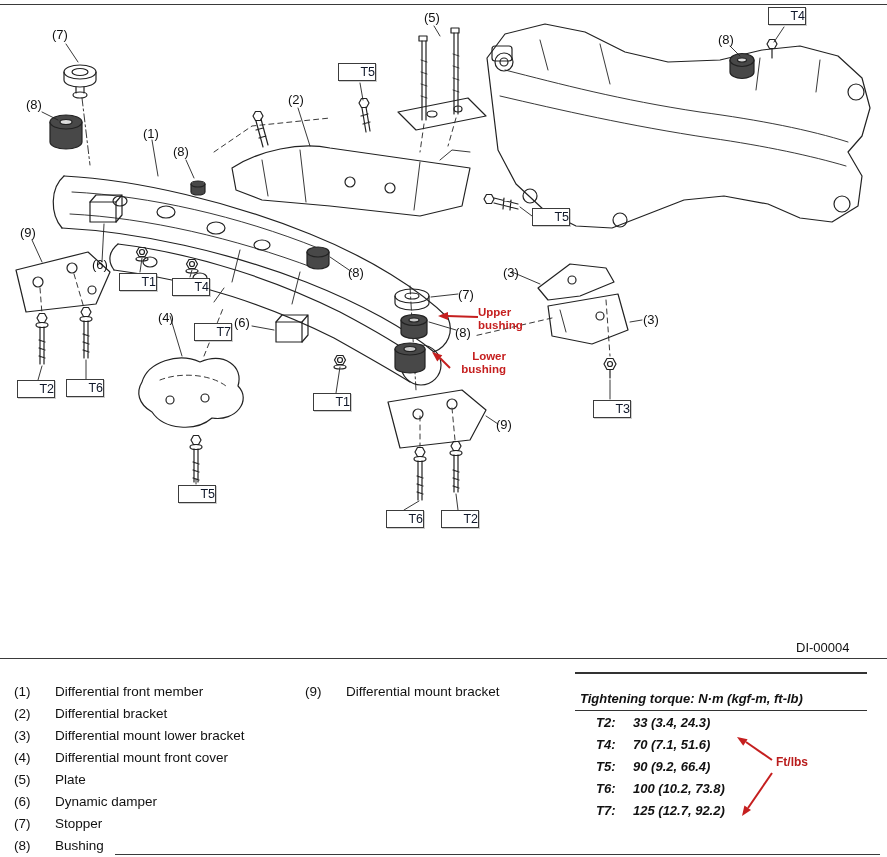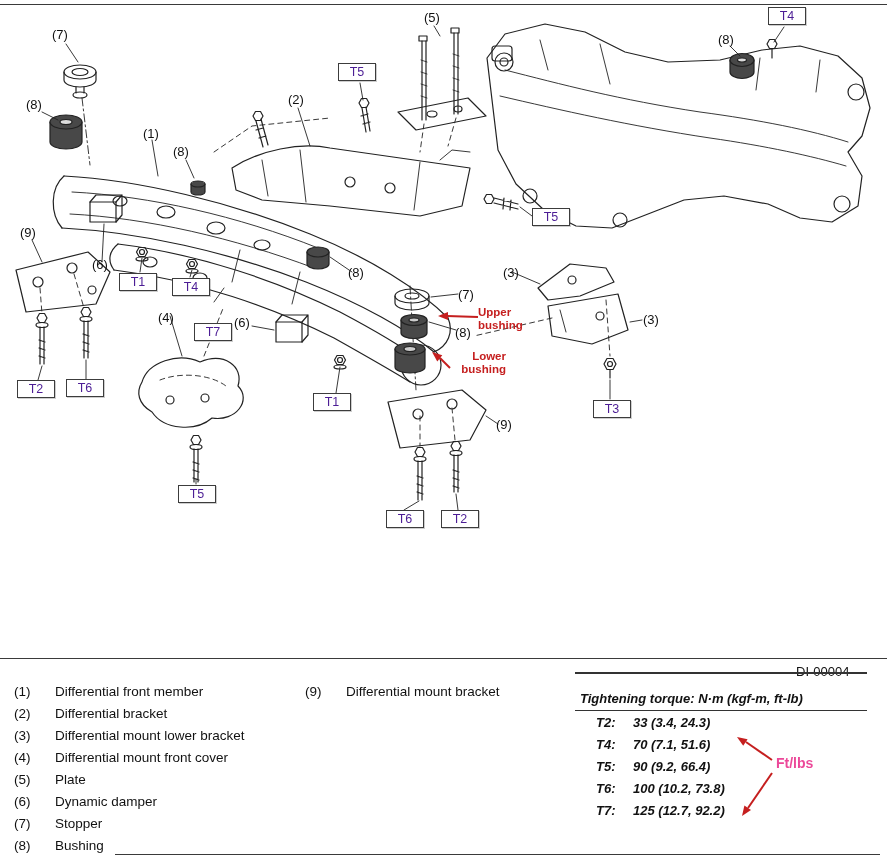--- a/index.html
+++ b/index.html
@@ -2,34 +2,34 @@
 <html><head>
 <meta charset="utf-8">
 <style>
   html,body{margin:0;padding:0;background:#fff;}
   .page{position:relative;width:887px;height:857px;background:#fff;overflow:hidden;
         font-family:"Liberation Sans",sans-serif;color:#111;}
   .hline{position:absolute;height:1px;background:#3a3a3a;}
   .art{position:absolute;left:0;top:0;}
   .overlay{position:absolute;left:0;top:0;pointer-events:none;}
   .callout{position:absolute;font-size:13px;color:#111;white-space:nowrap;}
-  .tbox{position:absolute;width:36px;height:16px;line-height:16px;text-align:center;
-        border:1.4px solid #3c3c3c;background:#fff;font-size:12.5px;color:#4c1d95;
+  .tbox{position:absolute;width:36px;height:16px;line-height:16px;text-align:right;
+        border:1.4px solid #3c3c3c;background:#fff;font-size:12.5px;color:#0f172a;
         box-shadow:1px 1px 0 rgba(60,60,60,.25);}
   .rednote{position:absolute;width:54px;color:#c51f1f;font-weight:bold;font-size:11.5px;line-height:1.15;}
-  .dicode{position:absolute;left:796px;top:664px;font-size:13px;color:#111;}
+  .dicode{position:absolute;left:796px;top:640px;font-size:13px;color:#111;}
   .legend-left{position:absolute;left:14px;top:681px;}
   .legend-right{position:absolute;left:305px;top:681px;}
   .lrow{height:21.9px;display:flex;align-items:center;font-size:13.5px;}
   .lnum{width:41px;}
   .torque{position:absolute;left:575px;top:672px;width:292px;font-style:italic;font-weight:bold;font-size:13px;}
   .ttitle{padding:17px 2px 4px 5px;border-top:2px solid #333;border-bottom:1.5px solid #333;}
   .trow{height:22px;display:flex;align-items:center;padding-left:21px;}
   .tid{width:37px;}
-  .ftlbs{position:absolute;left:776px;top:755px;color:#ec4899;font-weight:bold;font-size:14px;}
+  .ftlbs{position:absolute;left:776px;top:755px;color:#b91c1c;font-weight:bold;font-size:12px;}
 </style>
 </head>
 <body>
 
 <div class="page">
 
   <div class="hline" style="left:0;top:4px;width:887px;"></div>
   <div class="hline" style="left:0;top:658px;width:887px;"></div>
   <div class="hline" style="left:115px;top:854px;width:765px;"></div>
 

